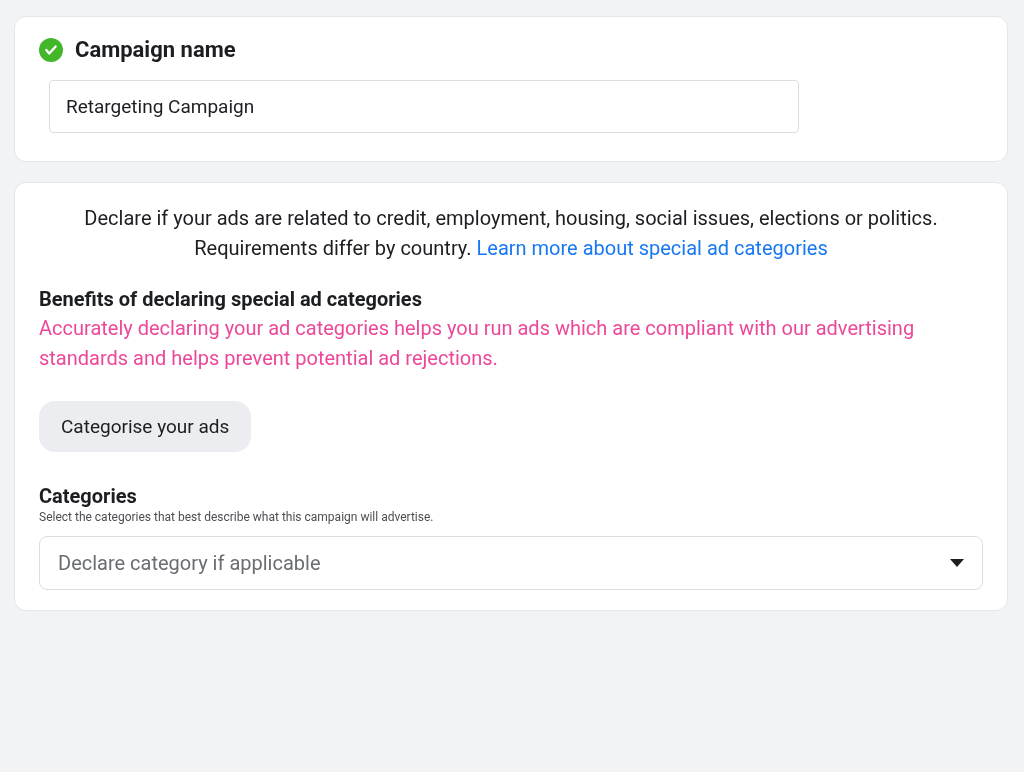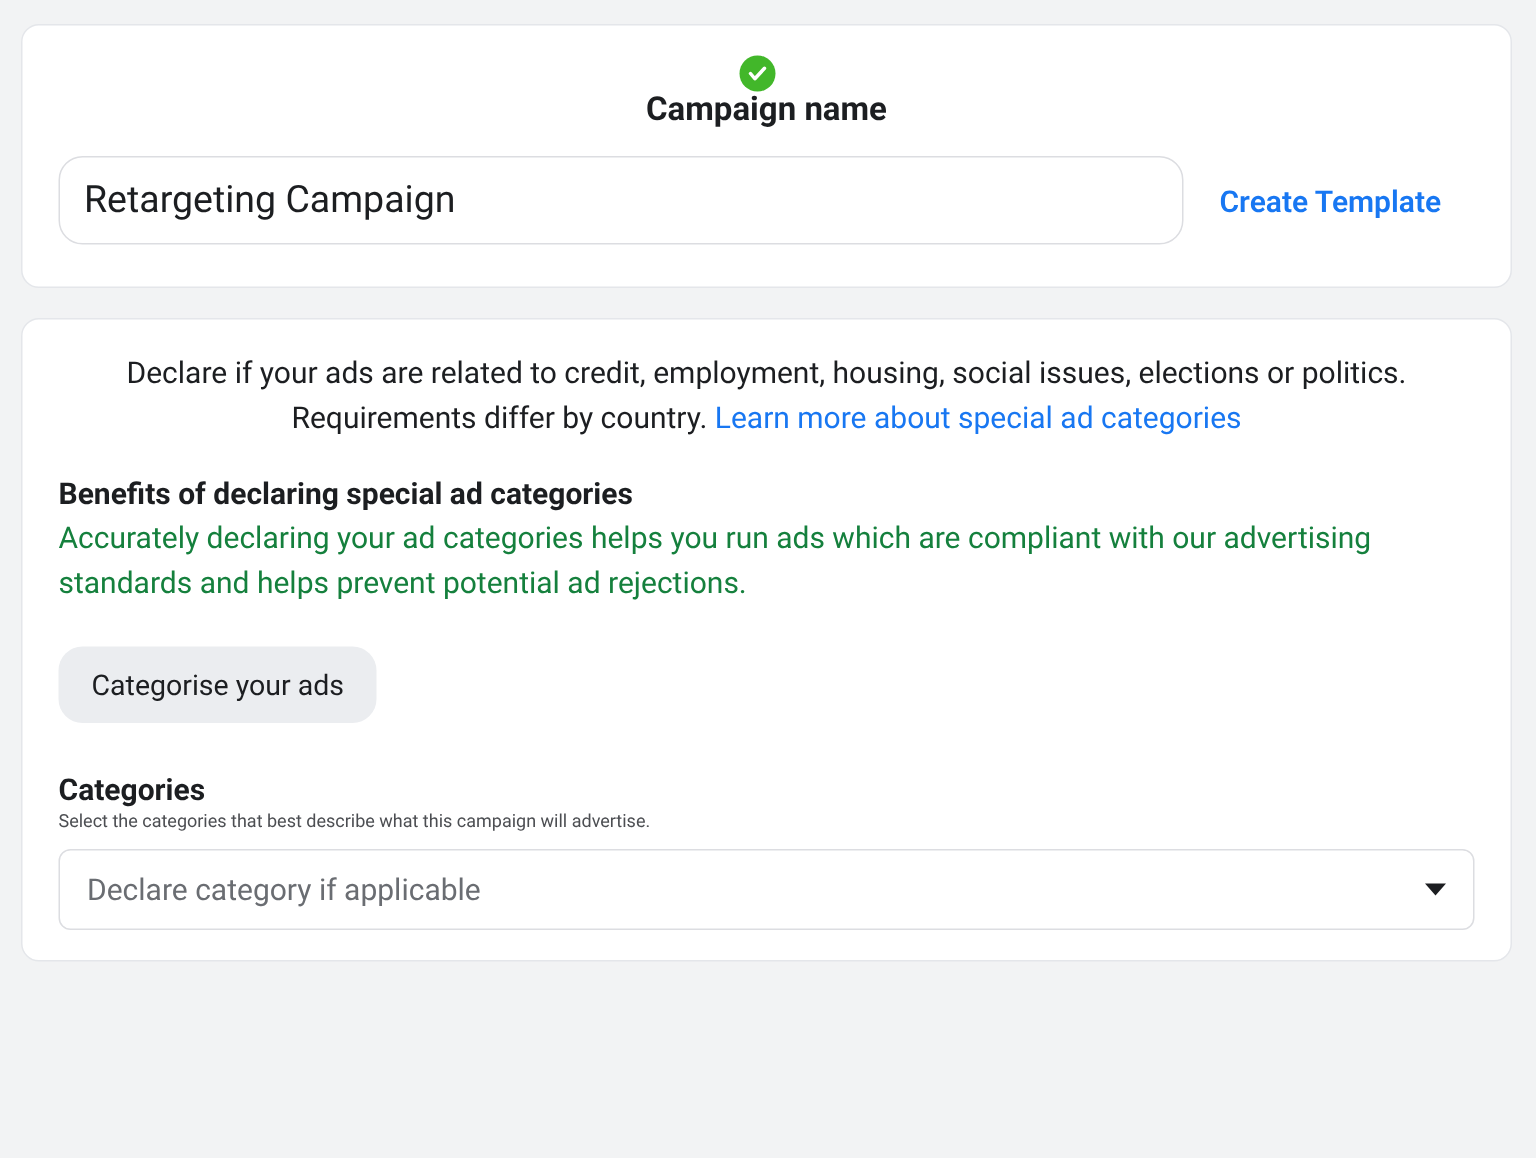--- a/index.html
+++ b/index.html
@@ -23,21 +23,20 @@
     padding: 20px 24px;
     margin-bottom: 20px;
   }
   .card.section1 {
     padding-bottom: 28px;
   }
   .card-header {
     display: flex;
     align-items: center;
     margin-bottom: 18px;
-    flex-direction: column;
   }
   .check-icon-wrapper {
     width: 24px;
     height: 24px;
     border-radius: 50%;
     background-color: #42b72a;
     display: flex;
     align-items: center;
     justify-content: center;
     margin-right: 12px;
@@ -53,27 +52,28 @@
     color: #1c1e21;
   }
   .name-row {
     display: flex;
     align-items: center;
     gap: 24px;
   }
   .text-input {
     flex: 1;
     border: 1px solid #dcdde1;
-    border-radius: 16px;
+    border-radius: 4px;
     padding: 14px 16px;
-    font-size: 25px;
+    font-size: 19px;
     color: #1c1e21;
     outline: none;
     font-family: inherit;
     max-width: 750px;
+    margin-left: 10px;
   }
   .link {
     color: #1877f2;
     font-size: 20px;
     font-weight: 600;
     text-decoration: none;
     cursor: pointer;
   }
   .description-text {
     font-size: 20px;
@@ -90,21 +90,21 @@
   }
   .sub-heading {
     font-size: 20px;
     font-weight: 700;
     color: #1c1e21;
     margin-bottom: 2px;
   }
   .sub-description {
     font-size: 20px;
     line-height: 1.5;
-    color: #15803d;
+    color: #ec4899;
     margin-bottom: 28px;
   }
   .secondary-button {
     background-color: #ebedf0;
     border: none;
     border-radius: 16px;
     padding: 14px 22px;
     font-size: 19px;
     font-weight: 400;
     color: #1c1e21;
@@ -153,21 +153,20 @@
   <div class="card-header">
     <span class="check-icon-wrapper">
       <svg viewBox="0 0 24 24" fill="none" stroke="white" stroke-width="4" stroke-linecap="round" stroke-linejoin="round">
         <polyline points="4 12 9 18 20 6"></polyline>
       </svg>
     </span>
     <h2 class="card-title">Campaign name</h2>
   </div>
   <div class="name-row">
     <input type="text" class="text-input" value="Retargeting Campaign" style="">
-    <a class="link">Create Template</a>
   </div>
 </div>
 
 <div class="card">
 
   <p class="description-text">
     <span>Declare if your ads are related to credit, employment, housing, social issues, elections or politics. Requirements differ by country. </span><a class="inline-link">Learn more about special ad categories</a>
   </p>
 
   <div class="sub-heading">Benefits of declaring special ad categories</div>

